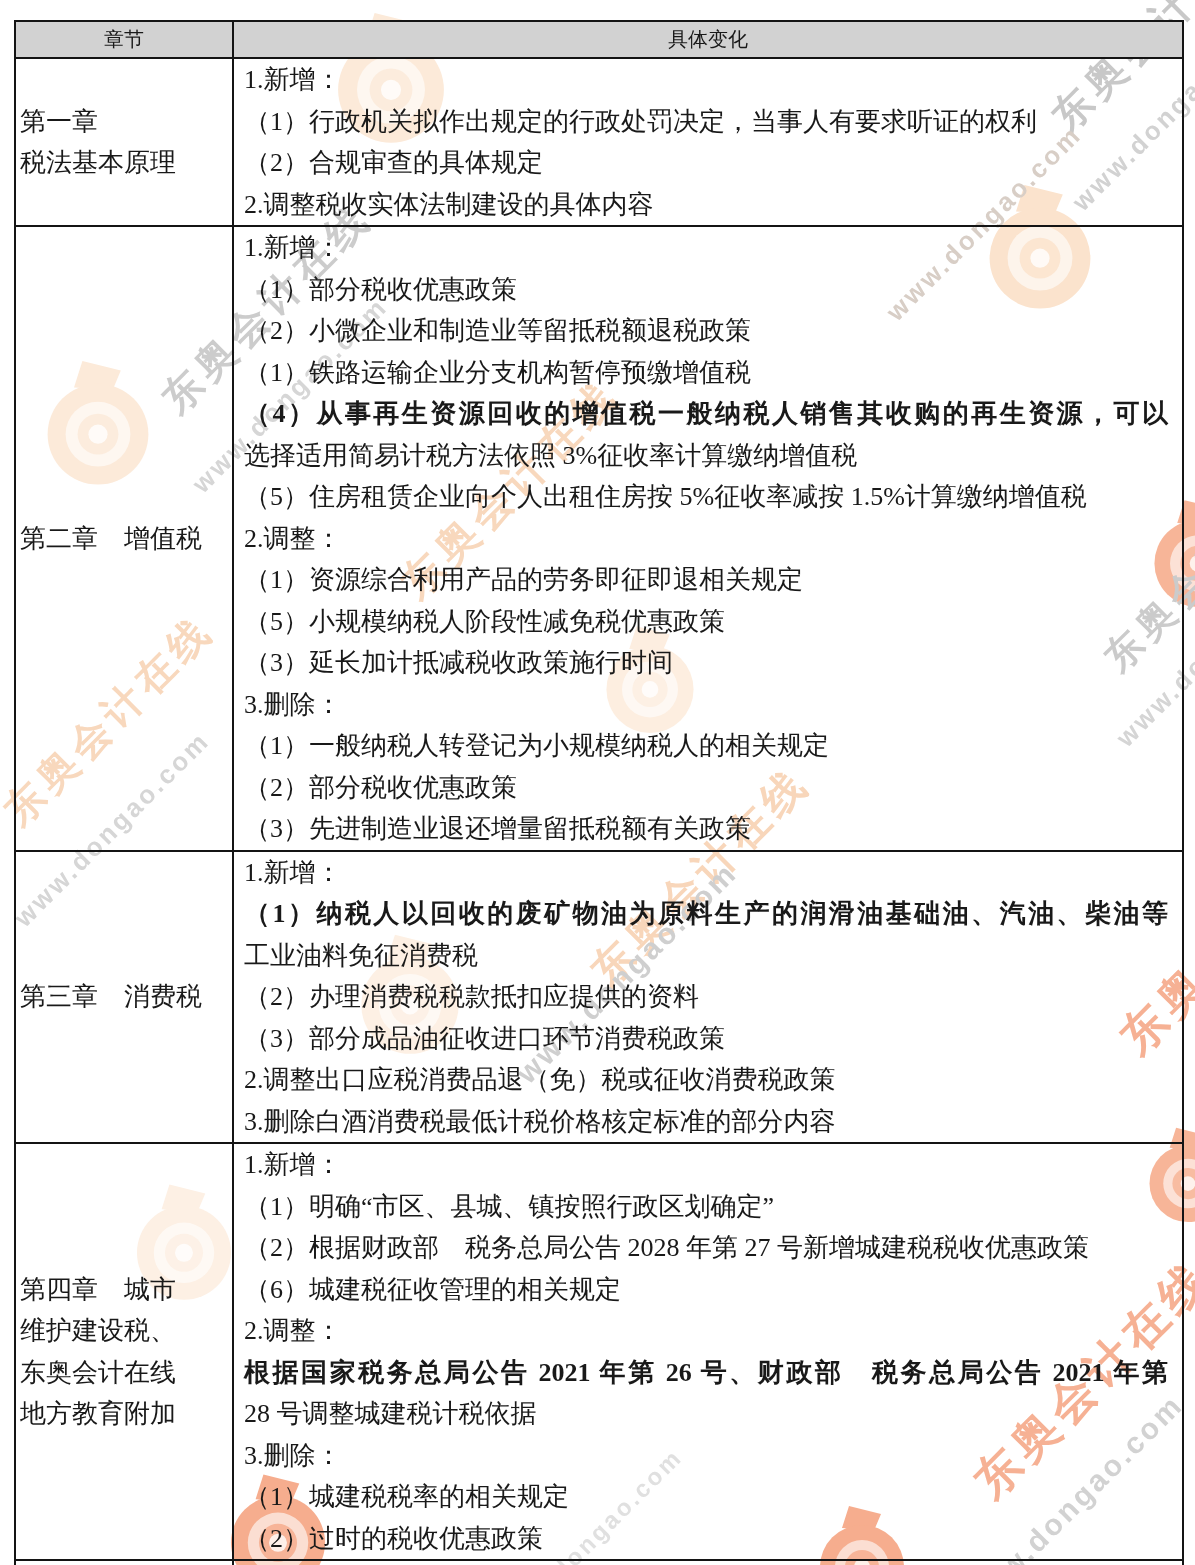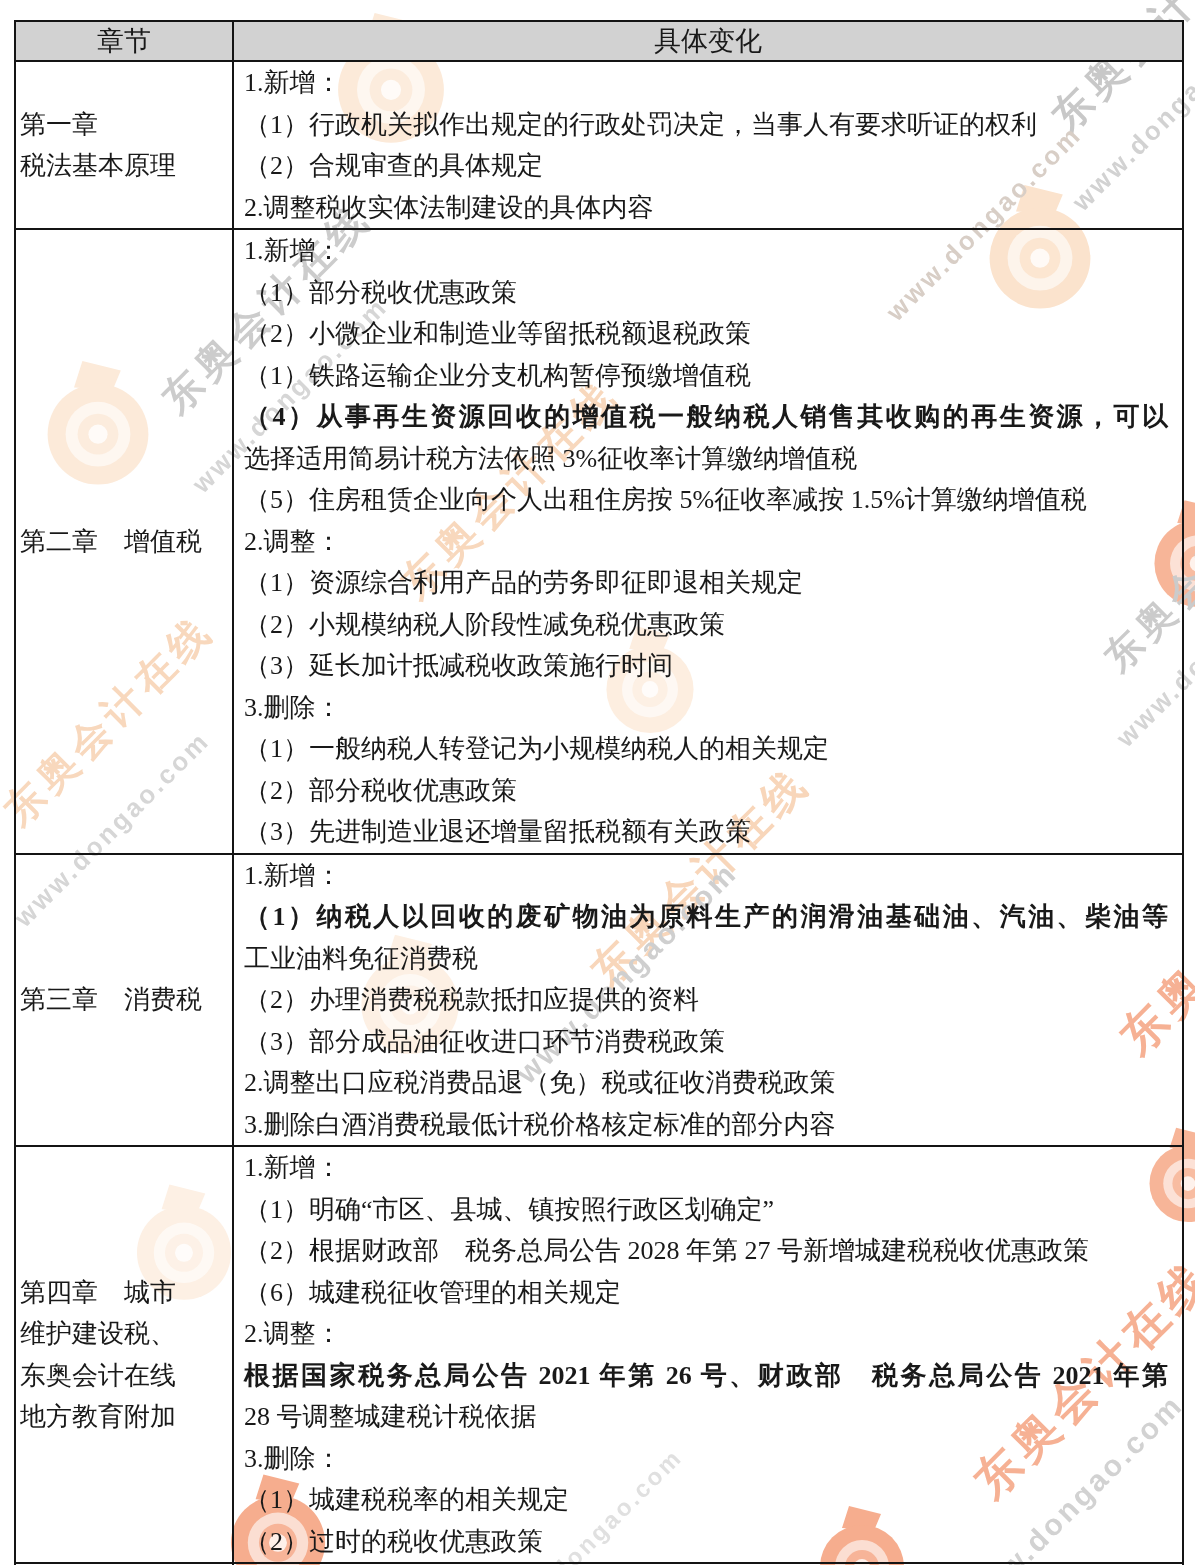--- a/index.html
+++ b/index.html
@@ -38,21 +38,21 @@
   .tax-table th,.tax-table td{
     border:2px solid #141414;
     vertical-align:middle;
     background:transparent;
   }
   .tax-table th{
     height:33px;
     background:#d2d2d2;
     font-weight:normal;
     text-align:center;
-    font-size:27px;
+    font-size:20px;
   }
   .chapter-cell{text-align:left;padding:0 4px;}
   .ch-line{line-height:41.5px;}
   .changes-cell{vertical-align:top;padding:0 14px 0 10px;}
   .tx-line{line-height:41.5px;white-space:nowrap;}
   .tx-line.fill{
     white-space:normal;
     text-align:justify;
     text-align-last:justify;
     font-weight:bold;
@@ -184,21 +184,21 @@
           <td class="changes-cell">
             <div class="tx-line">1.新增：</div>
             <div class="tx-line">（1）部分税收优惠政策</div>
             <div class="tx-line">（2）小微企业和制造业等留抵税额退税政策</div>
             <div class="tx-line">（1）铁路运输企业分支机构暂停预缴增值税</div>
             <div class="tx-line fill">（4）从事再生资源回收的增值税一般纳税人销售其收购的再生资源，可以</div>
             <div class="tx-line">选择适用简易计税方法依照 3%征收率计算缴纳增值税</div>
             <div class="tx-line">（5）住房租赁企业向个人出租住房按 5%征收率减按 1.5%计算缴纳增值税</div>
             <div class="tx-line">2.调整：</div>
             <div class="tx-line">（1）资源综合利用产品的劳务即征即退相关规定</div>
-            <div class="tx-line">（2）小规模纳税人阶段性减免税优惠政策</div>
+            <div class="tx-line">（5）小规模纳税人阶段性减免税优惠政策</div>
             <div class="tx-line">（3）延长加计抵减税收政策施行时间</div>
             <div class="tx-line">3.删除：</div>
             <div class="tx-line">（1）一般纳税人转登记为小规模纳税人的相关规定</div>
             <div class="tx-line">（2）部分税收优惠政策</div>
             <div class="tx-line">（3）先进制造业退还增量留抵税额有关政策</div>
           </td>
         </tr>
         <tr>
           <td class="chapter-cell">
             <div class="ch-line">第三章　消费税</div>

